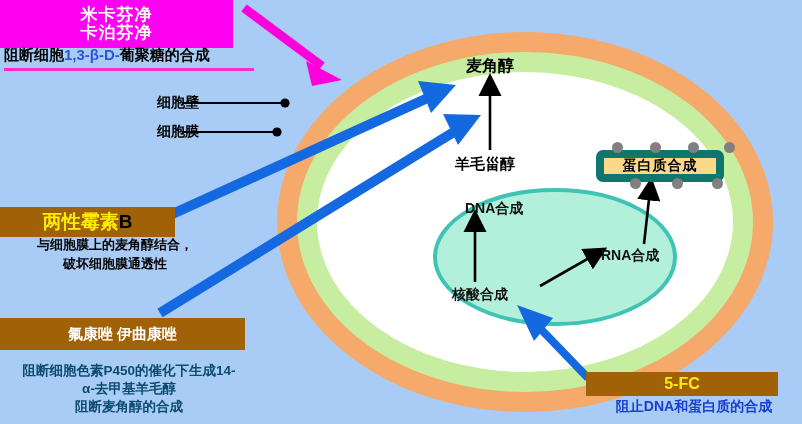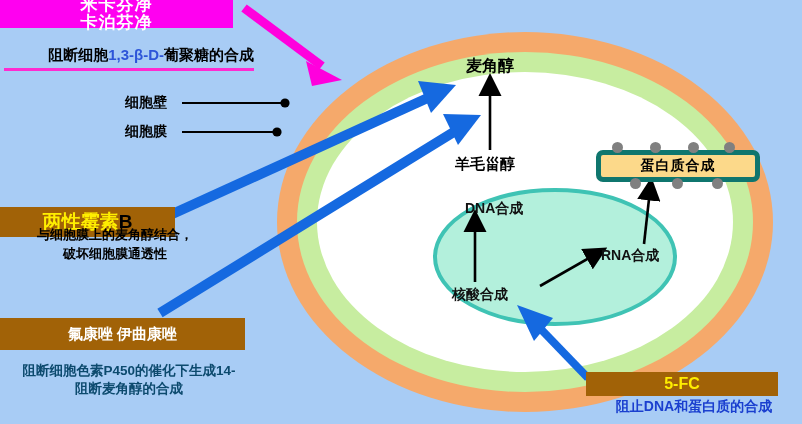--- a/index.html
+++ b/index.html
@@ -8,82 +8,82 @@
     background:#a8ccf5;
     font-family:"Liberation Sans","DejaVu Sans",sans-serif;
     overflow:hidden;
     position:relative;
   }
   #stage{position:absolute;left:0;top:0;width:802px;height:424px;}
   svg#cell{position:absolute;left:0;top:0;width:802px;height:424px;}
 
   
   .mag-banner{
-    position:absolute;left:0;top:0;width:233px;height:28px;
+    position:absolute;left:0;top:0;width:233px;height:48px;
     background:#ff00f0;
     display:flex;flex-direction:column;align-items:center;justify-content:center;
     line-height:1.05;
   }
   .mag-banner span{
     color:#ffffff;font-weight:bold;font-size:17px;letter-spacing:1px;
   }
   .mag-sub{
     position:absolute;left:4px;top:46px;width:250px;
-    font-size:15px;font-weight:bold;color:#000;white-space:nowrap;text-align:right;
+    font-size:15px;font-weight:bold;color:#000;white-space:nowrap;
   }
   .mag-sub .blue{color:#2d55d8;}
   .mag-rule{
     position:absolute;left:4px;top:68px;width:250px;height:3px;background:#ff2ad0;
   }
 
   
   .blue-banner{
     position:absolute;background:#a16207;
     display:flex;flex-direction:column;align-items:center;justify-content:center;
     line-height:1.15;
   }
   .banner-amb{left:0;top:207px;width:175px;height:30px;}
   .banner-amb .t1{font-size:19px;font-weight:bold;color:#ffee00;}
   .banner-amb .t1 b{color:#000;}
   .amb-sub{
-    position:absolute;left:0;top:226px;width:230px;text-align:center;
+    position:absolute;left:0;top:236px;width:230px;text-align:center;
     font-size:13px;font-weight:bold;color:#000;line-height:1.45;
   }
 
   .banner-azo{left:0;top:318px;width:245px;height:32px;}
   .banner-azo .t1,.banner-azo .t2{font-size:15px;font-weight:bold;color:#fff;}
   .banner-azo .t2 b{font-weight:bold;}
   .azo-sub{
     position:absolute;left:0;top:362px;width:258px;text-align:center;
     font-size:13.5px;font-weight:bold;color:#0c4a6e;line-height:1.35;
   }
 
   .banner-fc{left:586px;top:372px;width:192px;height:24px;}
   .banner-fc .t1{font-size:16px;font-weight:bold;color:#ffee00;}
   .fc-sub{
     position:absolute;left:586px;top:398px;width:216px;text-align:center;
     font-size:14px;font-weight:bold;color:#1a3fcf;
   }
 
   
-  .leader-lbl{position:absolute;font-size:14px;font-weight:bold;color:#000;}
+  .leader-lbl{position:absolute;font-size:14px;font-weight:bold;color:#000;margin-left:32px;}
 
   
   .cell-lbl{position:absolute;font-weight:bold;color:#000;white-space:nowrap;}
   .l-ergo{left:466px;top:56px;font-size:16px;}
   .l-lano{left:455px;top:155px;font-size:15px;}
   .l-dna{left:465px;top:200px;font-size:14px;color:#111;}
   .l-rna{left:601px;top:247px;font-size:14px;color:#111;}
   .l-nuc{left:452px;top:286px;font-size:14px;color:#111;}
 
   
   .er{
-    position:absolute;left:596px;top:150px;width:164px;height:32px;
+    position:absolute;left:596px;top:150px;width:128px;height:32px;
     background:#fcd98a;
-    border:5px solid #0f766e;
+    border:8px solid #0f766e;
     border-radius:7px;
     display:flex;align-items:center;justify-content:center;
     box-sizing:border-box;
   }
   .er span{font-size:14px;font-weight:bold;color:#000;letter-spacing:1px;}
   .ribo{
     position:absolute;width:11px;height:11px;border-radius:50%;
     background:#808080;
   }
 </style>
@@ -183,20 +183,21 @@
   <div class="amb-sub">
     <div>与细胞膜上的麦角醇结合，</div>
     <div>破坏细胞膜通透性</div>
   </div>
 
   <div class="blue-banner banner-azo">
     <div class="t1">氟康唑  伊曲康唑</div>
   </div>
   <div class="azo-sub">
     <div>阻断细胞色素P450的催化下生成14-</div>
+    <div>α-去甲基羊毛醇</div>
     <div>阻断麦角醇的合成</div>
   </div>
 
   <div class="blue-banner banner-fc">
     <div class="t1">5-FC</div>
   </div>
   <div class="fc-sub">阻止DNA和蛋白质的合成</div>
 
 </div>
 

